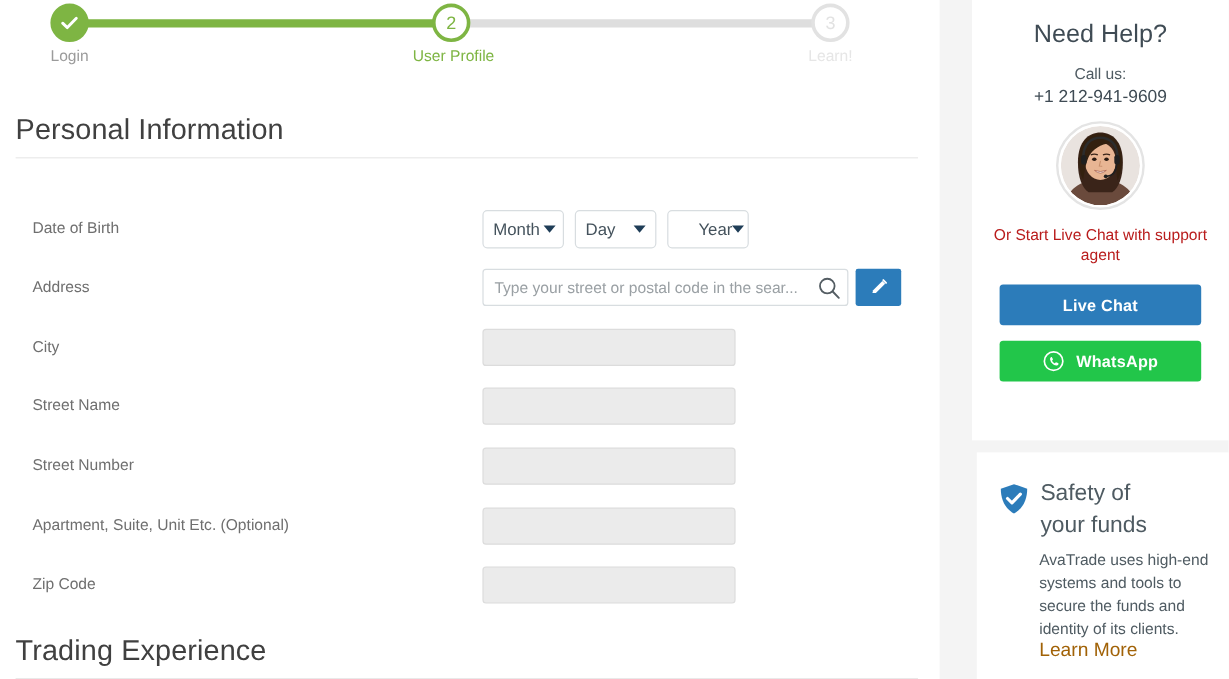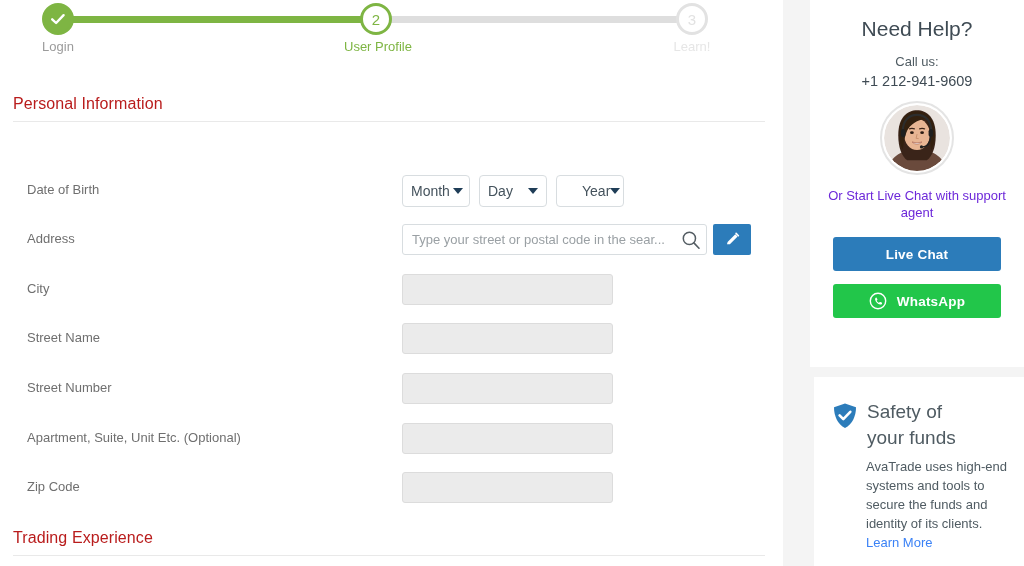--- a/index.html
+++ b/index.html
@@ -46,21 +46,21 @@
   #step1 { left: 26px; width: 64px; }
   #step2 { left: 344px; width: 64px; }
   #step3 { left: 660px; width: 64px; }
   #step2 .label { position: relative; left: 0; }
 
   
   .section-head {
     position: absolute; left: 13px; width: 752px;
   }
   .section-head .title {
-    font-size: 16px; color: #b91c1c; font-weight: 400; letter-spacing: .1px;
+    font-size: 24px; color: #404040; font-weight: 400; letter-spacing: .1px;
   }
   .section-head .rule {
     margin-top: 8px; height: 1px; background: #e9e9e9; width: 752px;
   }
   #head-personal { top: 95px; }
   #head-trading  { top: 529px; }
 
   
   .row { position: absolute; left: 0; width: 783px; height: 30px; }
   .row .lbl {
@@ -131,38 +131,38 @@
     width: 74px; height: 74px; border-radius: 50%;
     margin: 12px auto 0; border: 2px solid #e4e4e4; padding: 2px;
     background: #ffffff;
   }
   .avatar-img {
     width: 100%; height: 100%; border-radius: 50%; overflow: hidden;
     display:block;
   }
 
   .help-sub {
-    text-align:center; font-size: 13px; color:#6d28d9; margin-top: 12px;
+    text-align:center; font-size: 13px; color:#b91c1c; margin-top: 12px;
     line-height: 17px; padding: 0 18px;
   }
 
   .btn {
     display:flex; align-items:center; justify-content:center;
     width: 168px; height: 34px; margin: 0 auto; border-radius: 3px;
     color:#fff; font-size: 13.5px; font-weight: bold; letter-spacing: .2px;
   }
   #btn-livechat { background:#2c7cba; margin-top: 16px; }
   #btn-whatsapp { background:#22c64a; margin-top: 13px; gap: 10px; }
 
   .safety-head { display:flex; align-items: flex-start; padding: 22px 0 0 18px; gap: 9px; }
   .safety-title { font-size: 19px; color:#4f5b62; line-height: 26px; font-weight: 400; }
   .safety-body {
     padding: 6px 14px 0 52px; font-size: 13px; color:#4f5b62; line-height: 19px;
   }
-  .safety-link { color:#3b82f6; font-size: 13px; text-decoration: none; }
+  .safety-link { color:#a16207; font-size: 16px; text-decoration: none; }
 </style>
 </head>
 <body>
 
 <div id="root">
 
   <div id="main">
 
     <div id="stepper">
       <div class="track track-done"></div>

